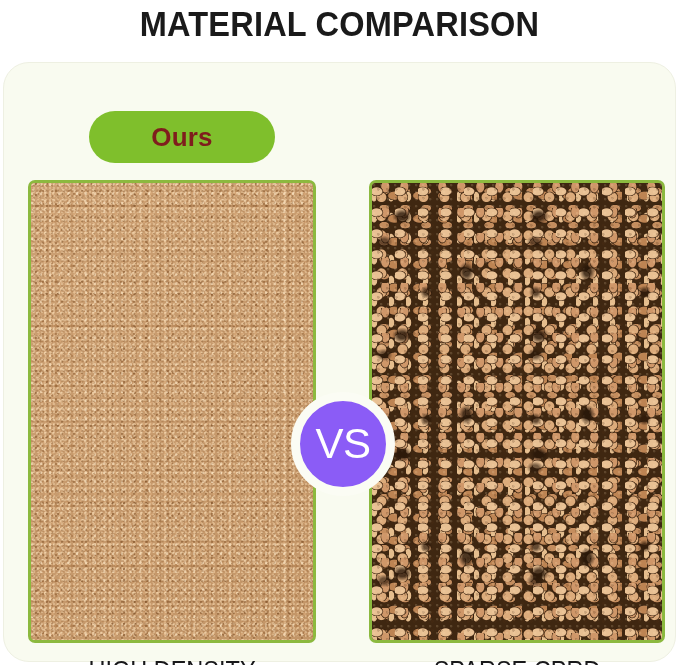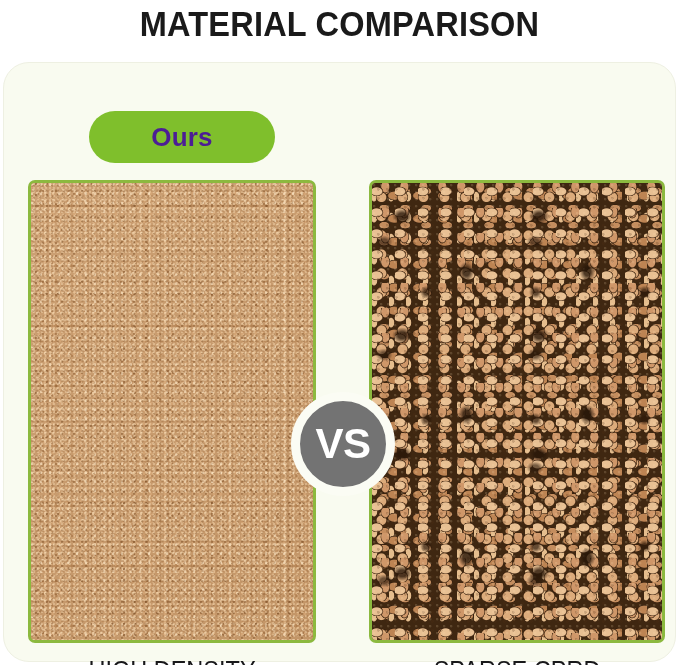--- a/index.html
+++ b/index.html
@@ -45,21 +45,21 @@
     border: 1px solid #eef0e2;
     border-radius: 26px;
   }
 
   
   .pill {
     position: absolute;
     height: 52px;
     border-radius: 26px;
     background: #7fbf2c;
-    color: #4c1d95;
+    color: #7f1d1d;
     font-size: 26px;
     font-weight: 700;
     display: flex;
     align-items: center;
     justify-content: center;
     letter-spacing: 0.2px;
   }
   #pill-ours  { left: 85px;  top: 48px; width: 186px; }
   #pill-others{ left: 431px; top: 48px; width: 185px; }
 
@@ -161,29 +161,29 @@
   }
 
   
   #vs-badge {
     position: absolute;
     left: 287px;
     top: 329px;
     width: 104px;
     height: 104px;
     border-radius: 50%;
-    background: #737373;
+    background: #8b5cf6;
     border: 9px solid #fbfcf4;
     box-sizing: border-box;
     display: flex;
     align-items: center;
     justify-content: center;
     color: #ffffff;
     font-size: 42px;
-    font-weight: 700;
+    font-weight: 400;
     letter-spacing: -0.5px;
     z-index: 5;
   }
 
   
   .caption {
     position: absolute;
     top: 592px;
     font-size: 25px;
     line-height: 30px;

